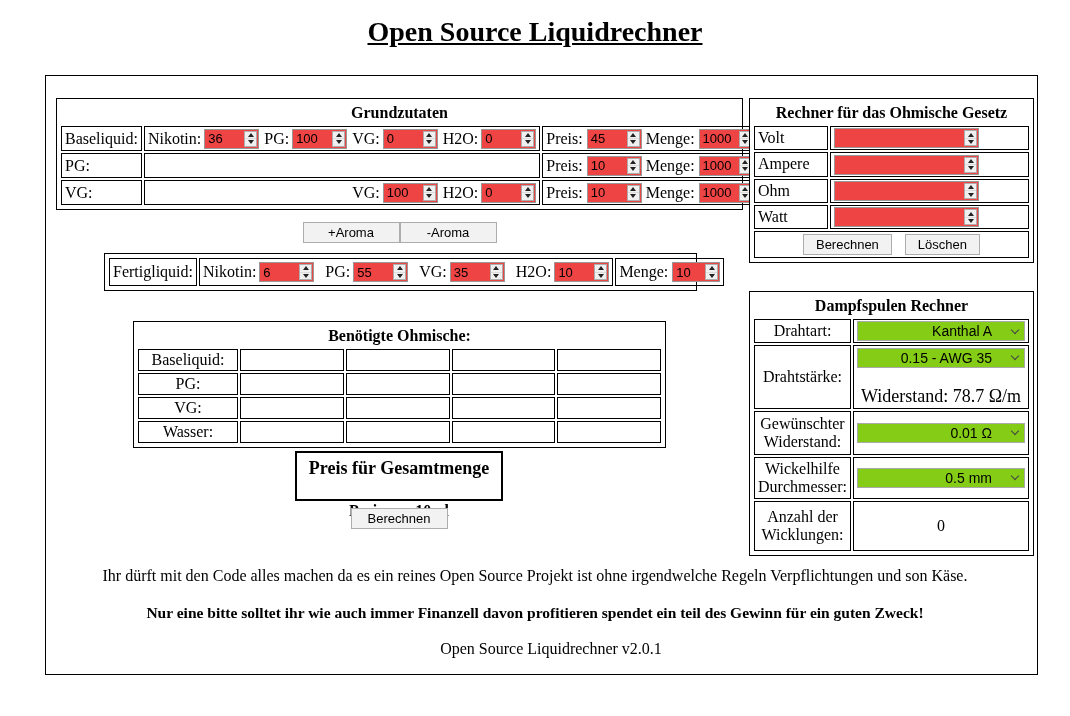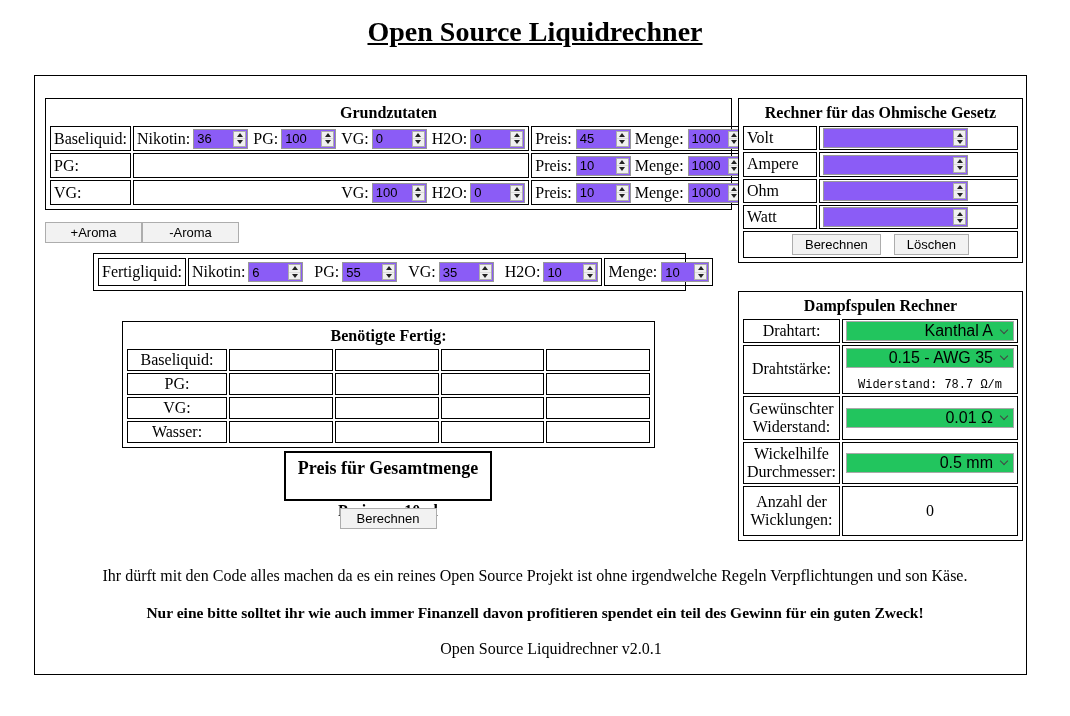--- a/index.html
+++ b/index.html
@@ -2,52 +2,52 @@
 <html><head>
 <meta charset="utf-8">
 <style>
   * { margin:0; padding:0; box-sizing:border-box; }
   html,body { width:1070px; height:716px; background:#fff; position:relative;
               font-family:"Liberation Serif", serif; color:#000; overflow:hidden; }
 
   #page-title { position:absolute; top:16px; left:0; width:100%; text-align:center;
                 font-size:28px; font-weight:bold; text-decoration:underline; }
 
-  #main-box { position:absolute; left:34px; top:75px; width:993px; height:600px;
+  #main-box { position:absolute; left:45px; top:75px; width:993px; height:600px;
               border:1px solid #000; }
 
   .panel { position:absolute; border:1px solid #000; background:#fff; padding:2px; }
   .panel-title { text-align:center; font-weight:bold; font-size:16px; padding:3px 0 2px; }
 
   table.tbl { border-collapse:separate; border-spacing:2px; width:100%; table-layout:auto; }
   table.tbl td { border:1px solid #000; vertical-align:middle; padding:1px 3px;
                  font-size:16px; }
 
   
   .numbox { display:inline-flex; align-items:center; justify-content:space-between;
-            width:55px; height:20px; border:1px solid #999; background:#8b5cf6;
+            width:55px; height:20px; border:1px solid #999; background:#ef4444;
             font-family:"Liberation Sans", sans-serif; font-size:13px;
             padding-left:3px; vertical-align:middle; }
   .numbox.w48 { width:48px; }
   .numbox.w145 { width:145px; }
   .numval { overflow:hidden; white-space:nowrap; }
   .spin { display:flex; flex-direction:column; width:13px; height:16px;
           border:1px solid #adadad; background:#f0f0f0; margin-right:1px; flex:none; }
   .spin i { flex:1; position:relative; display:block; background:#f0f0f0; }
   .spin i.up { border-bottom:1px solid #dcdcdc; }
   .spin i.up::after, .spin i.dn::after { content:""; position:absolute; left:50%; top:50%;
           transform:translate(-50%,-50%); border-left:3px solid transparent;
           border-right:3px solid transparent; }
   .spin i.up::after { border-bottom:4px solid #222; }
   .spin i.dn::after { border-top:4px solid #222; }
 
   
-  .selbox { display:inline-flex; align-items:center; justify-content:flex-end; gap:8px;
-            width:100%; height:20px; border:1px solid #a9a9a9; background:#22c55e;
-            font-family:"Liberation Sans", sans-serif; font-size:16px;
+  .selbox { display:inline-flex; align-items:center; justify-content:flex-end; gap:20px;
+            width:100%; height:20px; border:1px solid #a9a9a9; background:#84cc16;
+            font-family:"Liberation Sans", sans-serif; font-size:14px;
             padding:0 6px; vertical-align:middle; }
   .chev { width:6px; height:6px; border-right:1px solid #444; border-bottom:1px solid #444;
           transform:rotate(45deg); margin-top:-3px; flex:none; }
 
   
   .btn { display:inline-flex; align-items:center; justify-content:center;
          height:21px; background:#f2f2f2; border:1px solid #adadad;
          font-family:"Liberation Sans", sans-serif; font-size:13px; color:#000;
          padding:0 12px; cursor:default; vertical-align:middle; }
   .btn.wide { min-width:97px; }
@@ -59,21 +59,21 @@
   .pm { display:flex; align-items:center; gap:4px; white-space:nowrap; }
 
   
   #grundzutaten { left:10px; top:22px; width:687px; }
   #grundzutaten td { height:25px; }
   #grundzutaten td.c-label { width:78px; }
   #grundzutaten td.c-pm { width:218px; }
 
   
   #aroma-row { position:absolute; left:10px; top:146px; width:687px;
-               display:flex; gap:0; }
+               display:flex; justify-content:center; gap:0; }
 
   
   #fertig { left:58px; top:177px; width:593px; }
   #fertig td { height:28px;margin-left:24px; }
   #fertig td.c-label { width:88px; }
   #fertig td.c-menge { width:118px; }
 
   
   #benoetigte { left:87px; top:245px; width:533px; }
   #benoetigte table { table-layout:fixed; }
@@ -95,21 +95,21 @@
   #ohm .btnrow { display:flex; justify-content:center; gap:13px; padding:1px 0; }
 
   
   #dampf { left:703px; top:215px; width:285px; }
   #dampf td { text-align:center; }
   #dampf td.c-label { width:97px; }
   #dampf td.h24 { height:24px; }
   #dampf td.h44 { height:44px; }
   #dampf td.h42 { height:42px; }
   #dampf td.h50 { height:50px; }
-  #dampf .widerstand-info { font-size:12px; margin-top:10px;font-family:Liberation Mono, monospace; }
+  #dampf .widerstand-info { font-size:18px; margin-top:18px; }
 
   
   .footer-line { position:absolute; left:0; width:100%; text-align:center; font-size:16px; }
   #footer1 { top:567px; }
   #footer2 { top:604px; font-weight:bold; font-size:15.5px; }
   #version { top:640px;padding-left:32px; }
 </style>
 </head>
 <body>
 
@@ -328,21 +328,21 @@
                   </span>
             </span>
           </div>
         </td>
       </tr>
     </tbody>
       </table>
   </div>
 
   <div class="panel" id="benoetigte">
-    <div class="panel-title">Benötigte Fertig:</div>
+    <div class="panel-title">Benötigte Ohmische:</div>
     <table class="tbl">
       <tbody>
           <tr>
         <td class="c-label">Baseliquid:</td>
         <td></td>
         <td></td>
         <td></td>
         <td></td>
       </tr>
       <tr>

